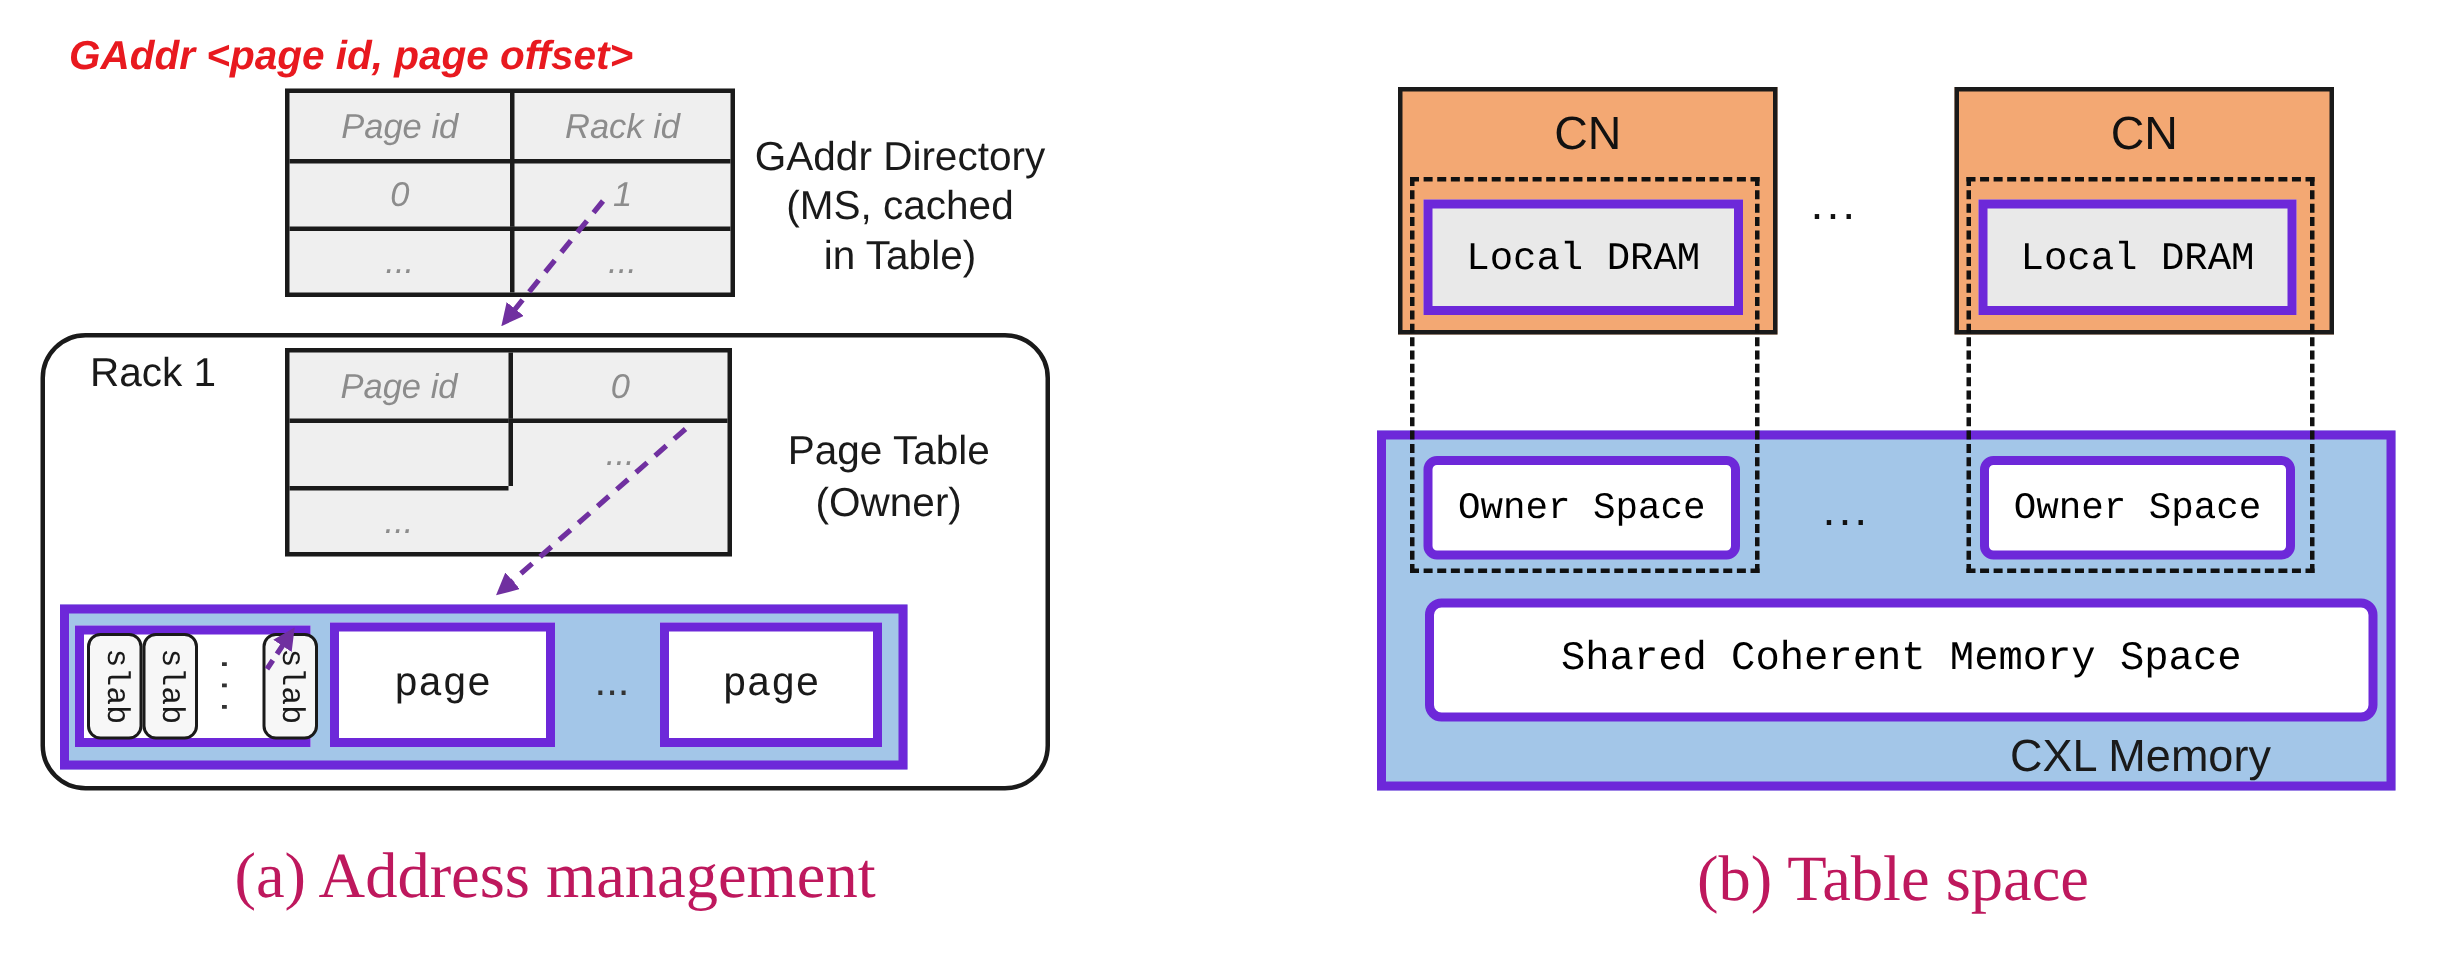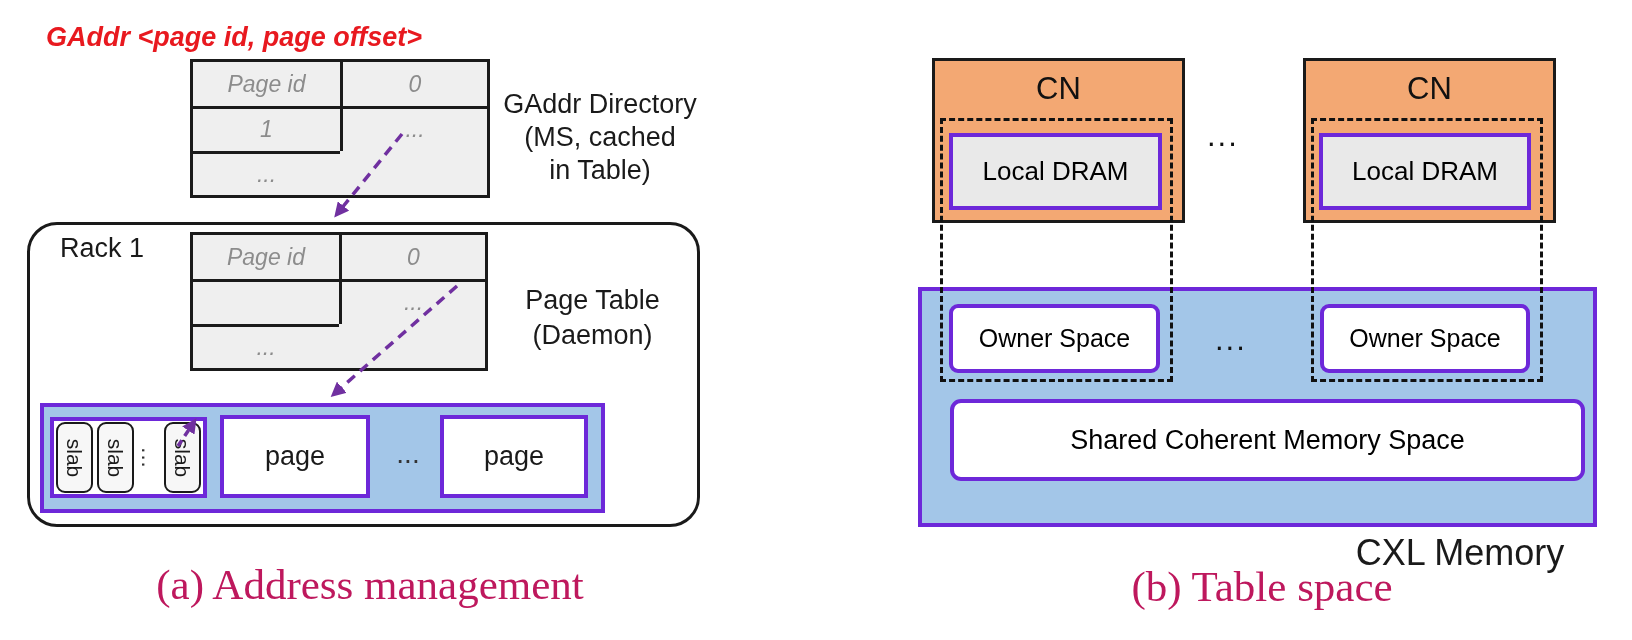--- a/index.html
+++ b/index.html
@@ -27,21 +27,21 @@
 
   .caption-block { position:absolute; text-align:center; color:#1a1a1a; font-size:27px; }
   .caption-block div { display:block; }
 
   .rack {
     position:absolute; border:3px solid #1a1a1a; border-radius:30px;
     background:#ffffff; box-sizing:border-box;
   }
 
   .bluefill { background:#a3c6e8; }
-  .solidbox { position:absolute; border:4px solid #6d28d9; box-sizing:border-box; }
+  .solidbox { position:absolute; border:6px solid #6d28d9; box-sizing:border-box;font-family:Liberation Mono, monospace; }
 
   .slab {
     width:37px; height:71px; border:2.5px solid #1a1a1a; border-radius:9px;
     background:#f7f7f7; display:flex; align-items:center; justify-content:center;
     box-sizing:border-box;
   }
   .slab span { transform:rotate(90deg); font-size:21px; color:#1a1a1a; white-space:nowrap; }
   .vdots { transform:rotate(90deg); font-size:22px; color:#333; letter-spacing:1px; }
 
   .whitebox { background:#ffffff; }
@@ -76,20 +76,21 @@
 </style>
 </head>
 <body>
 
 <div id="canvas">
 
   <div id="gaddr" style="left:46px; top:22px;">GAddr &lt;page id, page offset&gt;</div>
 
   <div class="tbl" style="left:190px; top:59px; width:300px; height:139px;">
     <div class="cell">Page id</div>
+    <div class="cell">Rack id</div>
     <div class="cell">0</div>
     <div class="cell">1</div>
     <div class="cell">...</div>
     <div class="cell">...</div>
   </div>
 
   <div class="caption-block" style="left:500px; top:88px; width:200px; line-height:33px;">
     <div>GAddr Directory</div>
     <div>(MS, cached</div>
     <div>in Table)</div>
@@ -101,21 +102,21 @@
   <div class="tbl" style="left:190px; top:232px; width:298px; height:139px;">
     <div class="cell">Page id</div>
     <div class="cell">0</div>
     <div class="cell"></div>
     <div class="cell">...</div>
     <div class="cell">...</div>
   </div>
 
   <div class="caption-block" style="left:495px; top:283px; width:195px; line-height:35px;">
     <div>Page Table</div>
-    <div>(Daemon)</div>
+    <div>(Owner)</div>
   </div>
 
   <div class="solidbox bluefill" style="left:40px; top:403px; width:565px; height:110px;"></div>
 
   <div class="solidbox whitebox" style="left:50px; top:417px; width:157px; height:81px; display:flex; align-items:center; justify-content:space-between; padding:0 2px;">
     <div class="slab">
         <span>slab</span>
       </div>
     <div class="slab">
         <span>slab</span>
@@ -147,21 +148,21 @@
 
   <div class="solidbox graybox center" style="left:949px; top:133px; width:213px; height:77px; font-size:26px;">Local DRAM</div>
   <div class="solidbox graybox center" style="left:1319px; top:133px; width:212px; height:77px; font-size:26px;">Local DRAM</div>
 
   <div class="solidbox whitebox center rounded8" style="left:949px; top:304px; width:211px; height:69px; font-size:25px;">Owner Space</div>
   <div class="dots" style="left:1215px; top:322px;">...</div>
   <div class="solidbox whitebox center rounded8" style="left:1320px; top:304px; width:210px; height:69px; font-size:25px;">Owner Space</div>
 
   <div class="solidbox whitebox center rounded10" style="left:950px; top:399px; width:635px; height:82px; font-size:27px;">Shared Coherent Memory Space</div>
 
-  <div class="lbl" style="left:1340px; top:488px; width:240px; text-align:center; font-size:36px;margin-top:44px;">CXL Memory</div>
+  <div class="lbl" style="left:1340px; top:488px; width:240px; text-align:left; font-size:30px;">CXL Memory</div>
 
   <div class="serif-caption" style="left:1262px; top:562px;">(b)  Table space</div>
 
   <svg class="overlay" width="1632" height="640" viewBox="0 0 1632 640">
     <defs>
       <marker id="ah" viewBox="0 0 10 10" refX="7" refY="5" markerWidth="4.2" markerHeight="4.2" orient="auto">
         <path d="M0,0 L10,5 L0,10 z" fill="#7030a0"></path>
       </marker>
     </defs>
     <line x1="402" y1="134" x2="337" y2="214" stroke="#7030a0" stroke-width="3.5" stroke-dasharray="10 7" marker-end="url(#ah)"></line>

